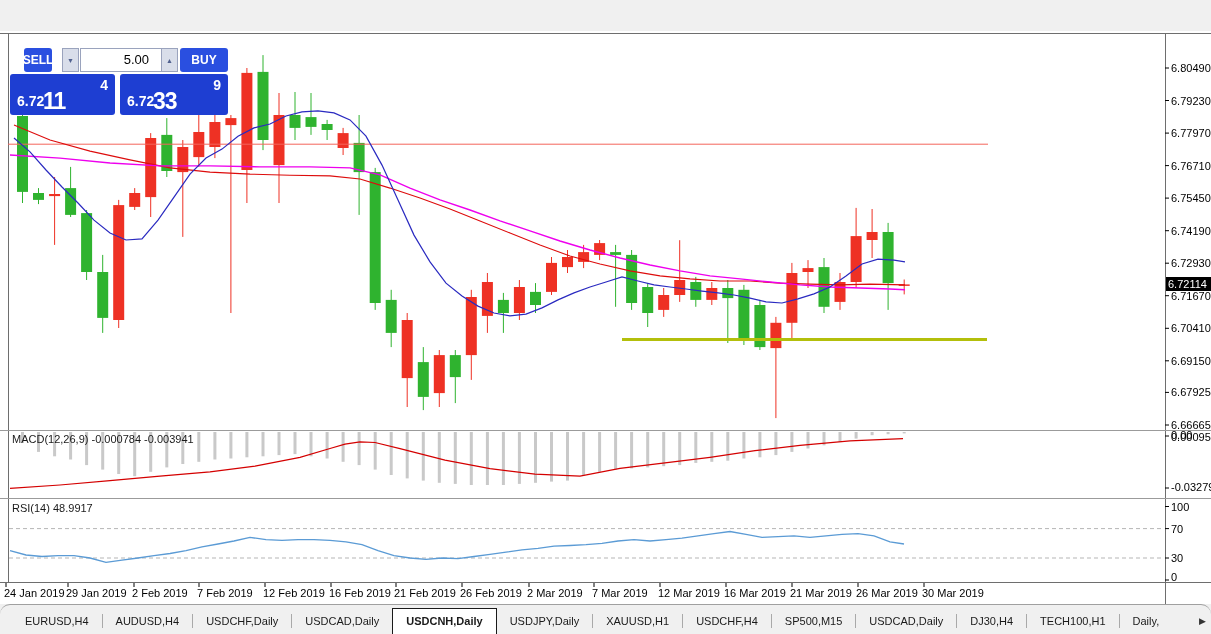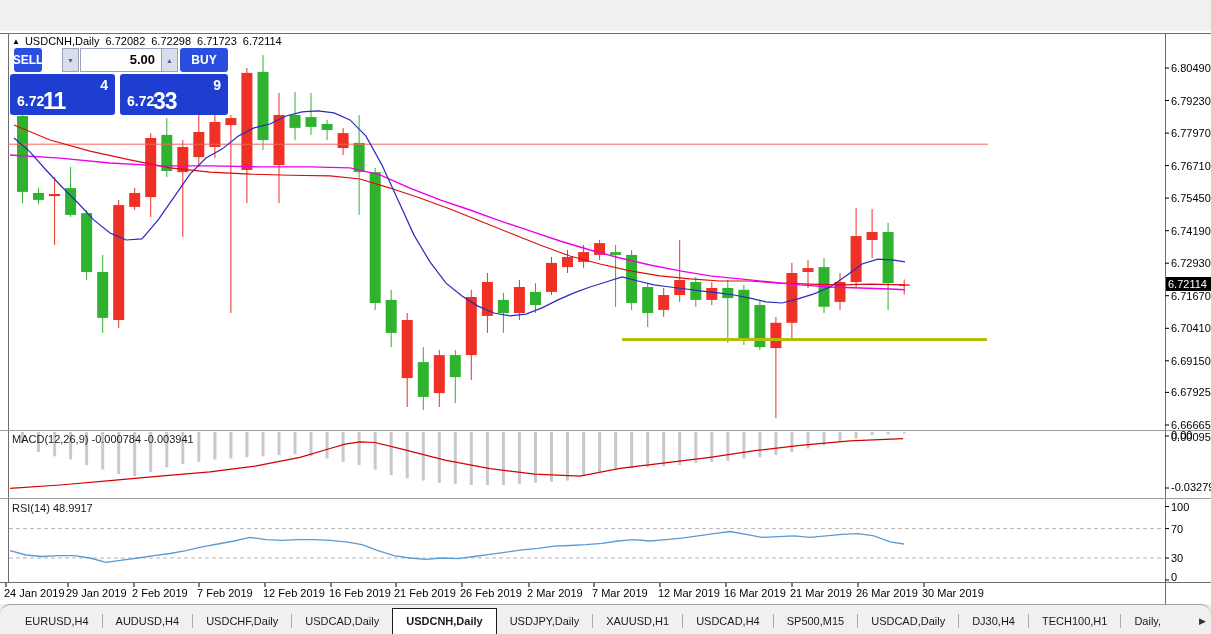--- a/index.html
+++ b/index.html
@@ -21,21 +21,21 @@
   #titlerow .tri{font-size:8px;margin-right:5px;position:relative;top:-1px;}
   #titlerow span{margin-right:6px;}
   .pane-label{position:absolute;left:12px;font-size:11px;color:#1a1a1a;white-space:nowrap;}
   
   #tw{position:absolute;left:10px;top:17px;width:218px;height:67px;}
   .tw-btn{position:absolute;top:0;height:24px;background:#2a4fe0;color:#fff;border-radius:3px;
           display:flex;align-items:center;justify-content:center;font-size:12px;font-weight:600;cursor:pointer;}
   .spin{position:absolute;top:0;width:17px;height:24px;background:#d9deea;border:1px solid #9aa3bd;
         box-sizing:border-box;color:#51618f;font-size:7px;display:flex;align-items:center;justify-content:center;cursor:pointer;}
   #vol{position:absolute;left:70px;top:0;width:82px;height:24px;background:#fff;border:1px solid #9aa3bd;
-       box-sizing:border-box;font-size:13px;font-weight:700;text-align:right;line-height:22px;padding-right:6px;}
+       box-sizing:border-box;font-size:13px;font-weight:400;text-align:right;line-height:22px;padding-right:12px;}
   .px-box{position:absolute;top:26px;height:41px;background:#1e3ed2;border-radius:3px;color:#fff;}
   .px-small{position:absolute;left:7px;bottom:6px;font-size:14px;font-weight:700;}
   .px-big{position:absolute;left:33px;bottom:0px;font-size:23px;font-weight:700;letter-spacing:-1px;}
   .px-sup{position:absolute;top:3px;right:7px;font-size:14px;font-weight:700;}
   
   #curprice{position:absolute;left:1166px;width:45px;height:14px;background:#000;color:#fff;
             font-size:11px;line-height:14px;padding-left:2px;}
   
   #tabbar{position:absolute;left:0;top:604px;width:1211px;height:30px;background:#f0f0f0;
           border-top:1px solid #a0a0a0;display:flex;align-items:flex-end;padding-left:12px;
@@ -299,26 +299,23 @@
         <line x1="726" y1="552" x2="726" y2="556" stroke="#000"></line>
         <text x="724" y="566" font-size="11px" font-family="Liberation Sans, sans-serif" fill="#000">16 Mar 2019</text>
         <line x1="792" y1="552" x2="792" y2="556" stroke="#000"></line>
         <text x="790" y="566" font-size="11px" font-family="Liberation Sans, sans-serif" fill="#000">21 Mar 2019</text>
         <line x1="858" y1="552" x2="858" y2="556" stroke="#000"></line>
         <text x="856" y="566" font-size="11px" font-family="Liberation Sans, sans-serif" fill="#000">26 Mar 2019</text>
         <line x1="924" y1="552" x2="924" y2="556" stroke="#000"></line>
         <text x="922" y="566" font-size="11px" font-family="Liberation Sans, sans-serif" fill="#000">30 Mar 2019</text>
       </svg>
 
-    <div id="titlerow">
-      <span class="tri">▲</span><span>USDCNH,Daily</span><span>6.72082</span><span>6.72298</span><span>6.71723</span><span>6.72114</span>
-    </div>
 
     <div id="tw">
-      <div class="tw-btn" style="left:4px;width:28px;">SELL</div>
+      <div class="tw-btn" style="left:14px;width:28px;">SELL</div>
       <div class="spin" style="left:52px;">▼</div>
       <div id="vol">5.00</div>
       <div class="spin" style="left:151px;">▲</div>
       <div class="tw-btn" style="left:170px;width:48px;">BUY</div>
       <div class="px-box" style="left:0;width:105px;">
         <span class="px-small">6.72</span>
         <span class="px-big">11</span>
         <span class="px-sup">4</span>
       </div>
       <div class="px-box" style="left:110px;width:108px;">
@@ -347,21 +344,21 @@
       <div class="tab">AUDUSD,H4</div>
       <div class="tab-sep"></div>
       <div class="tab">USDCHF,Daily</div>
       <div class="tab-sep"></div>
       <div class="tab">USDCAD,Daily</div>
       <div class="tab active">USDCNH,Daily</div>
       <div class="tab">USDJPY,Daily</div>
       <div class="tab-sep"></div>
       <div class="tab">XAUUSD,H1</div>
       <div class="tab-sep"></div>
-      <div class="tab">USDCAD,H4</div>
+      <div class="tab">USDCHF,H4</div>
       <div class="tab-sep"></div>
       <div class="tab">SP500,M15</div>
       <div class="tab-sep"></div>
       <div class="tab">USDCAD,Daily</div>
       <div class="tab-sep"></div>
       <div class="tab">DJ30,H4</div>
       <div class="tab-sep"></div>
       <div class="tab">TECH100,H1</div>
       <div class="tab-sep"></div>
       <div class="tab">Daily,</div>

